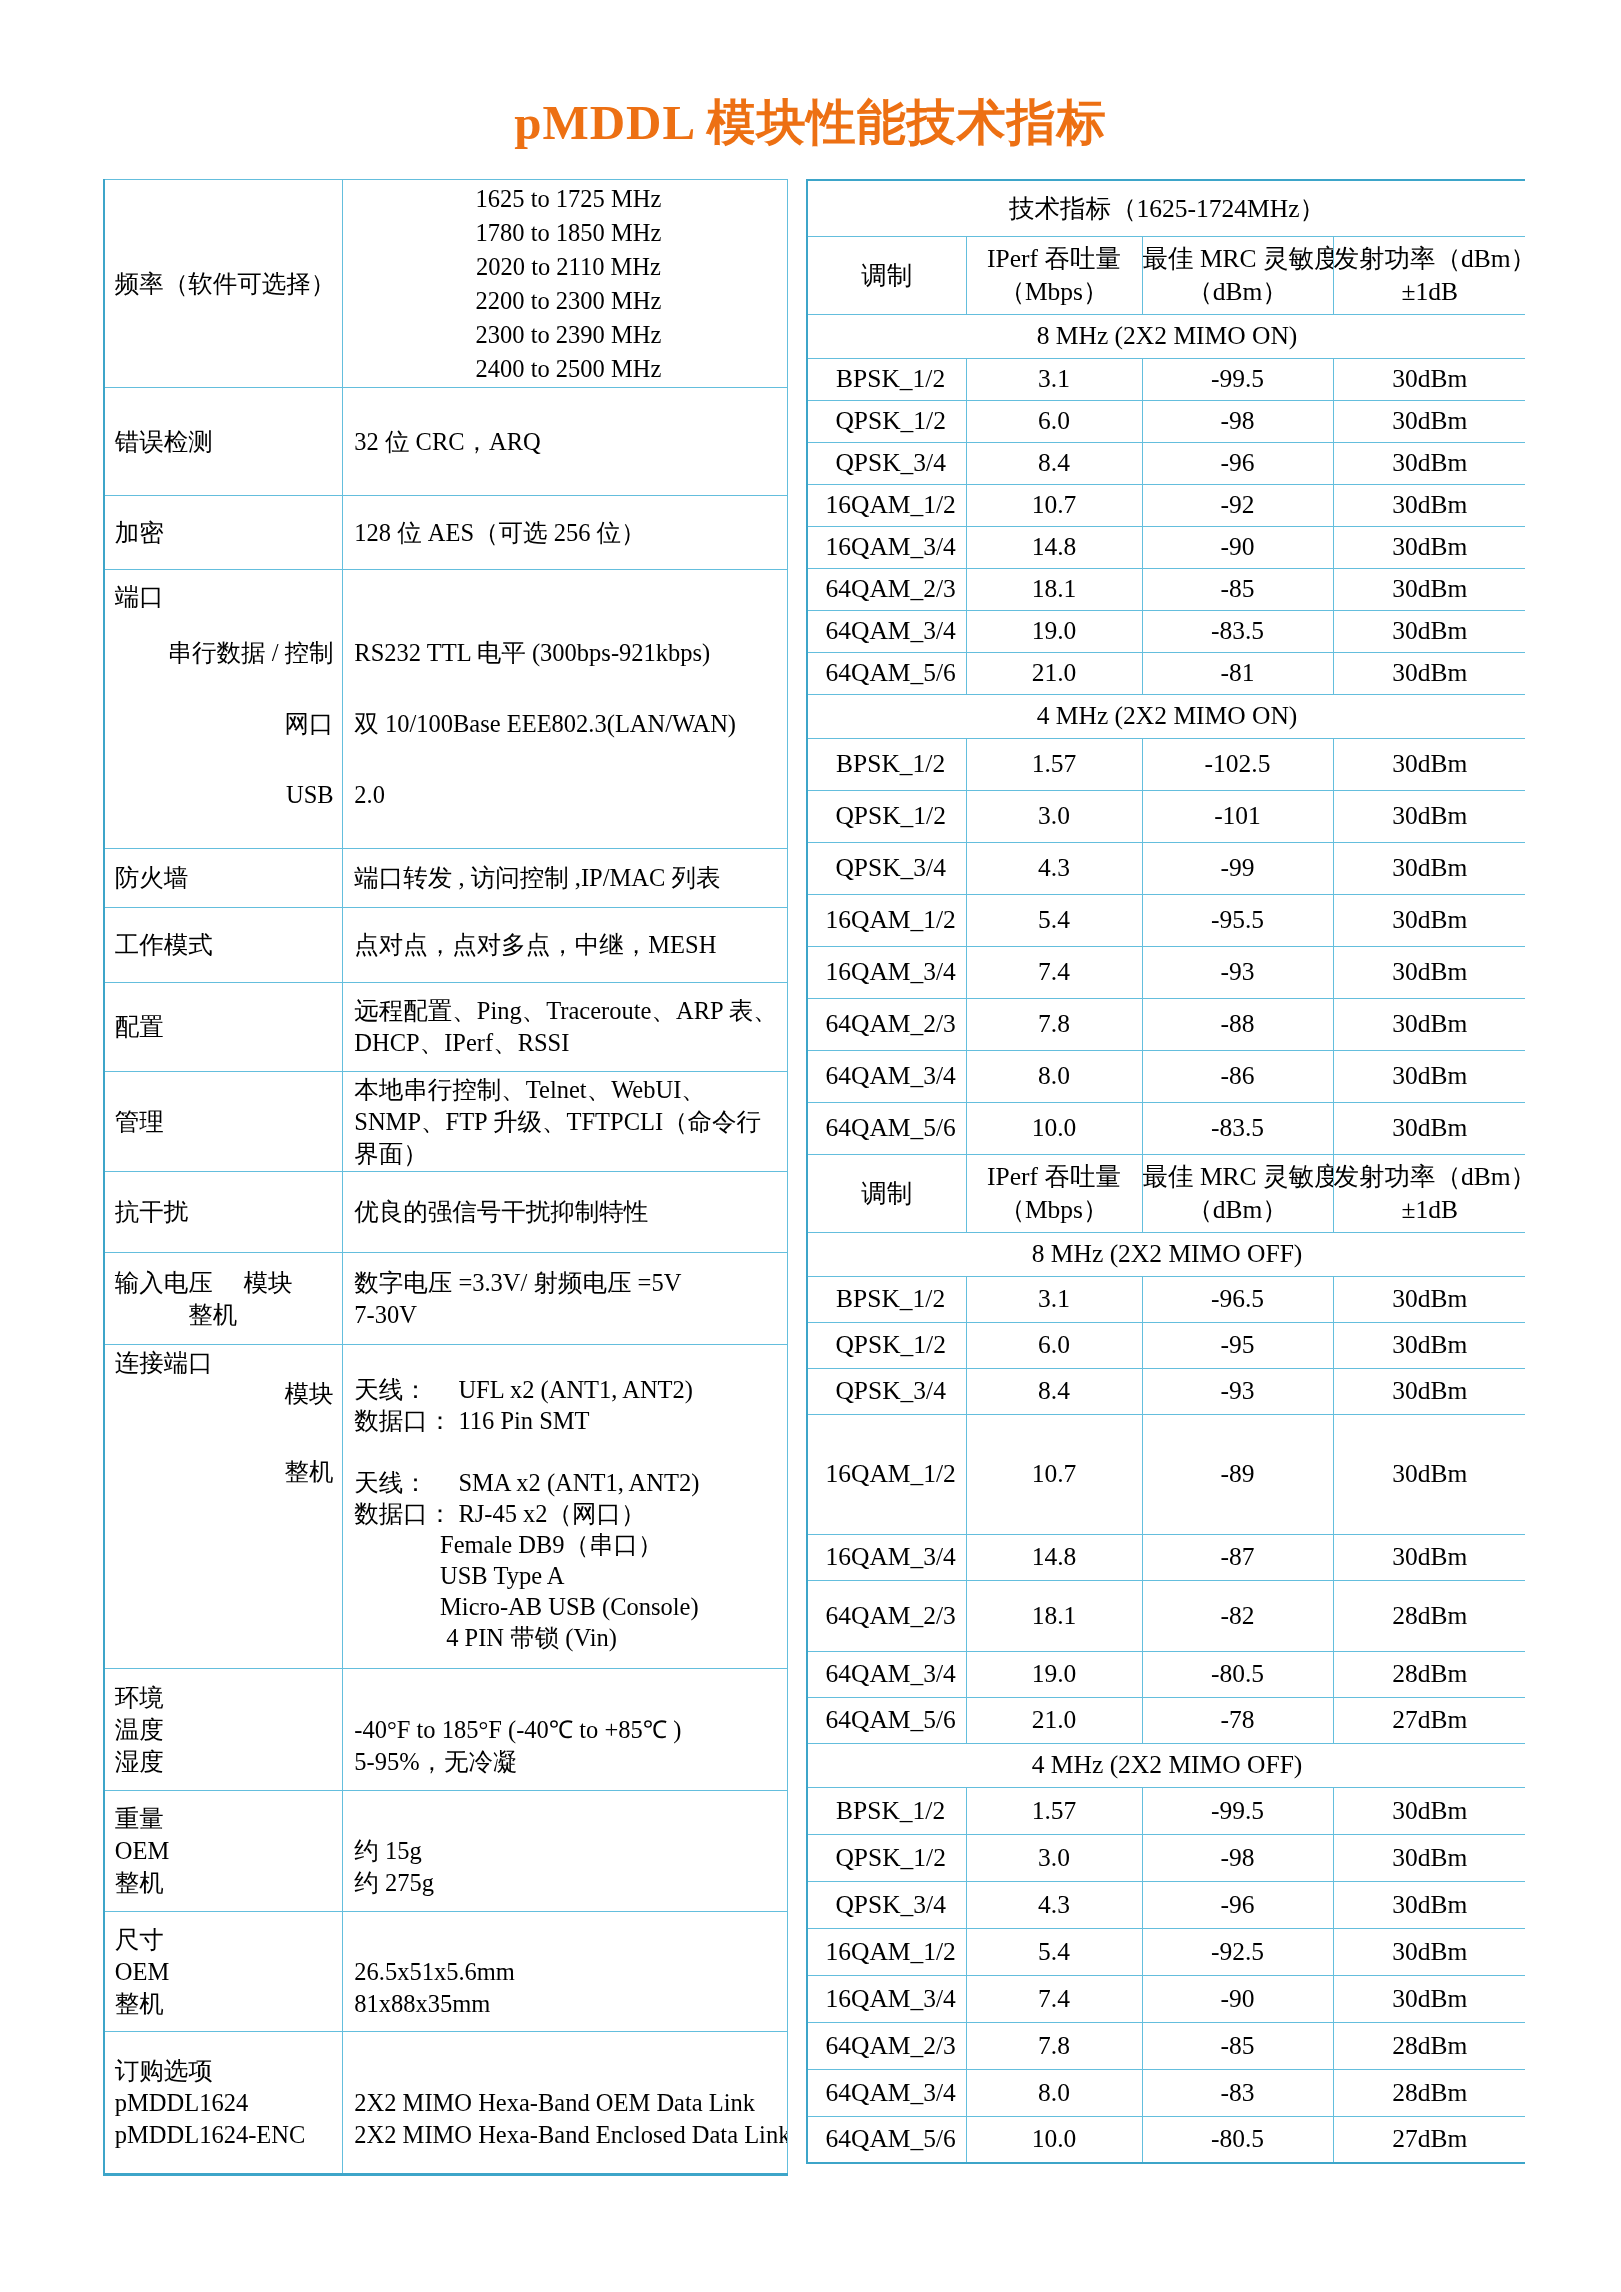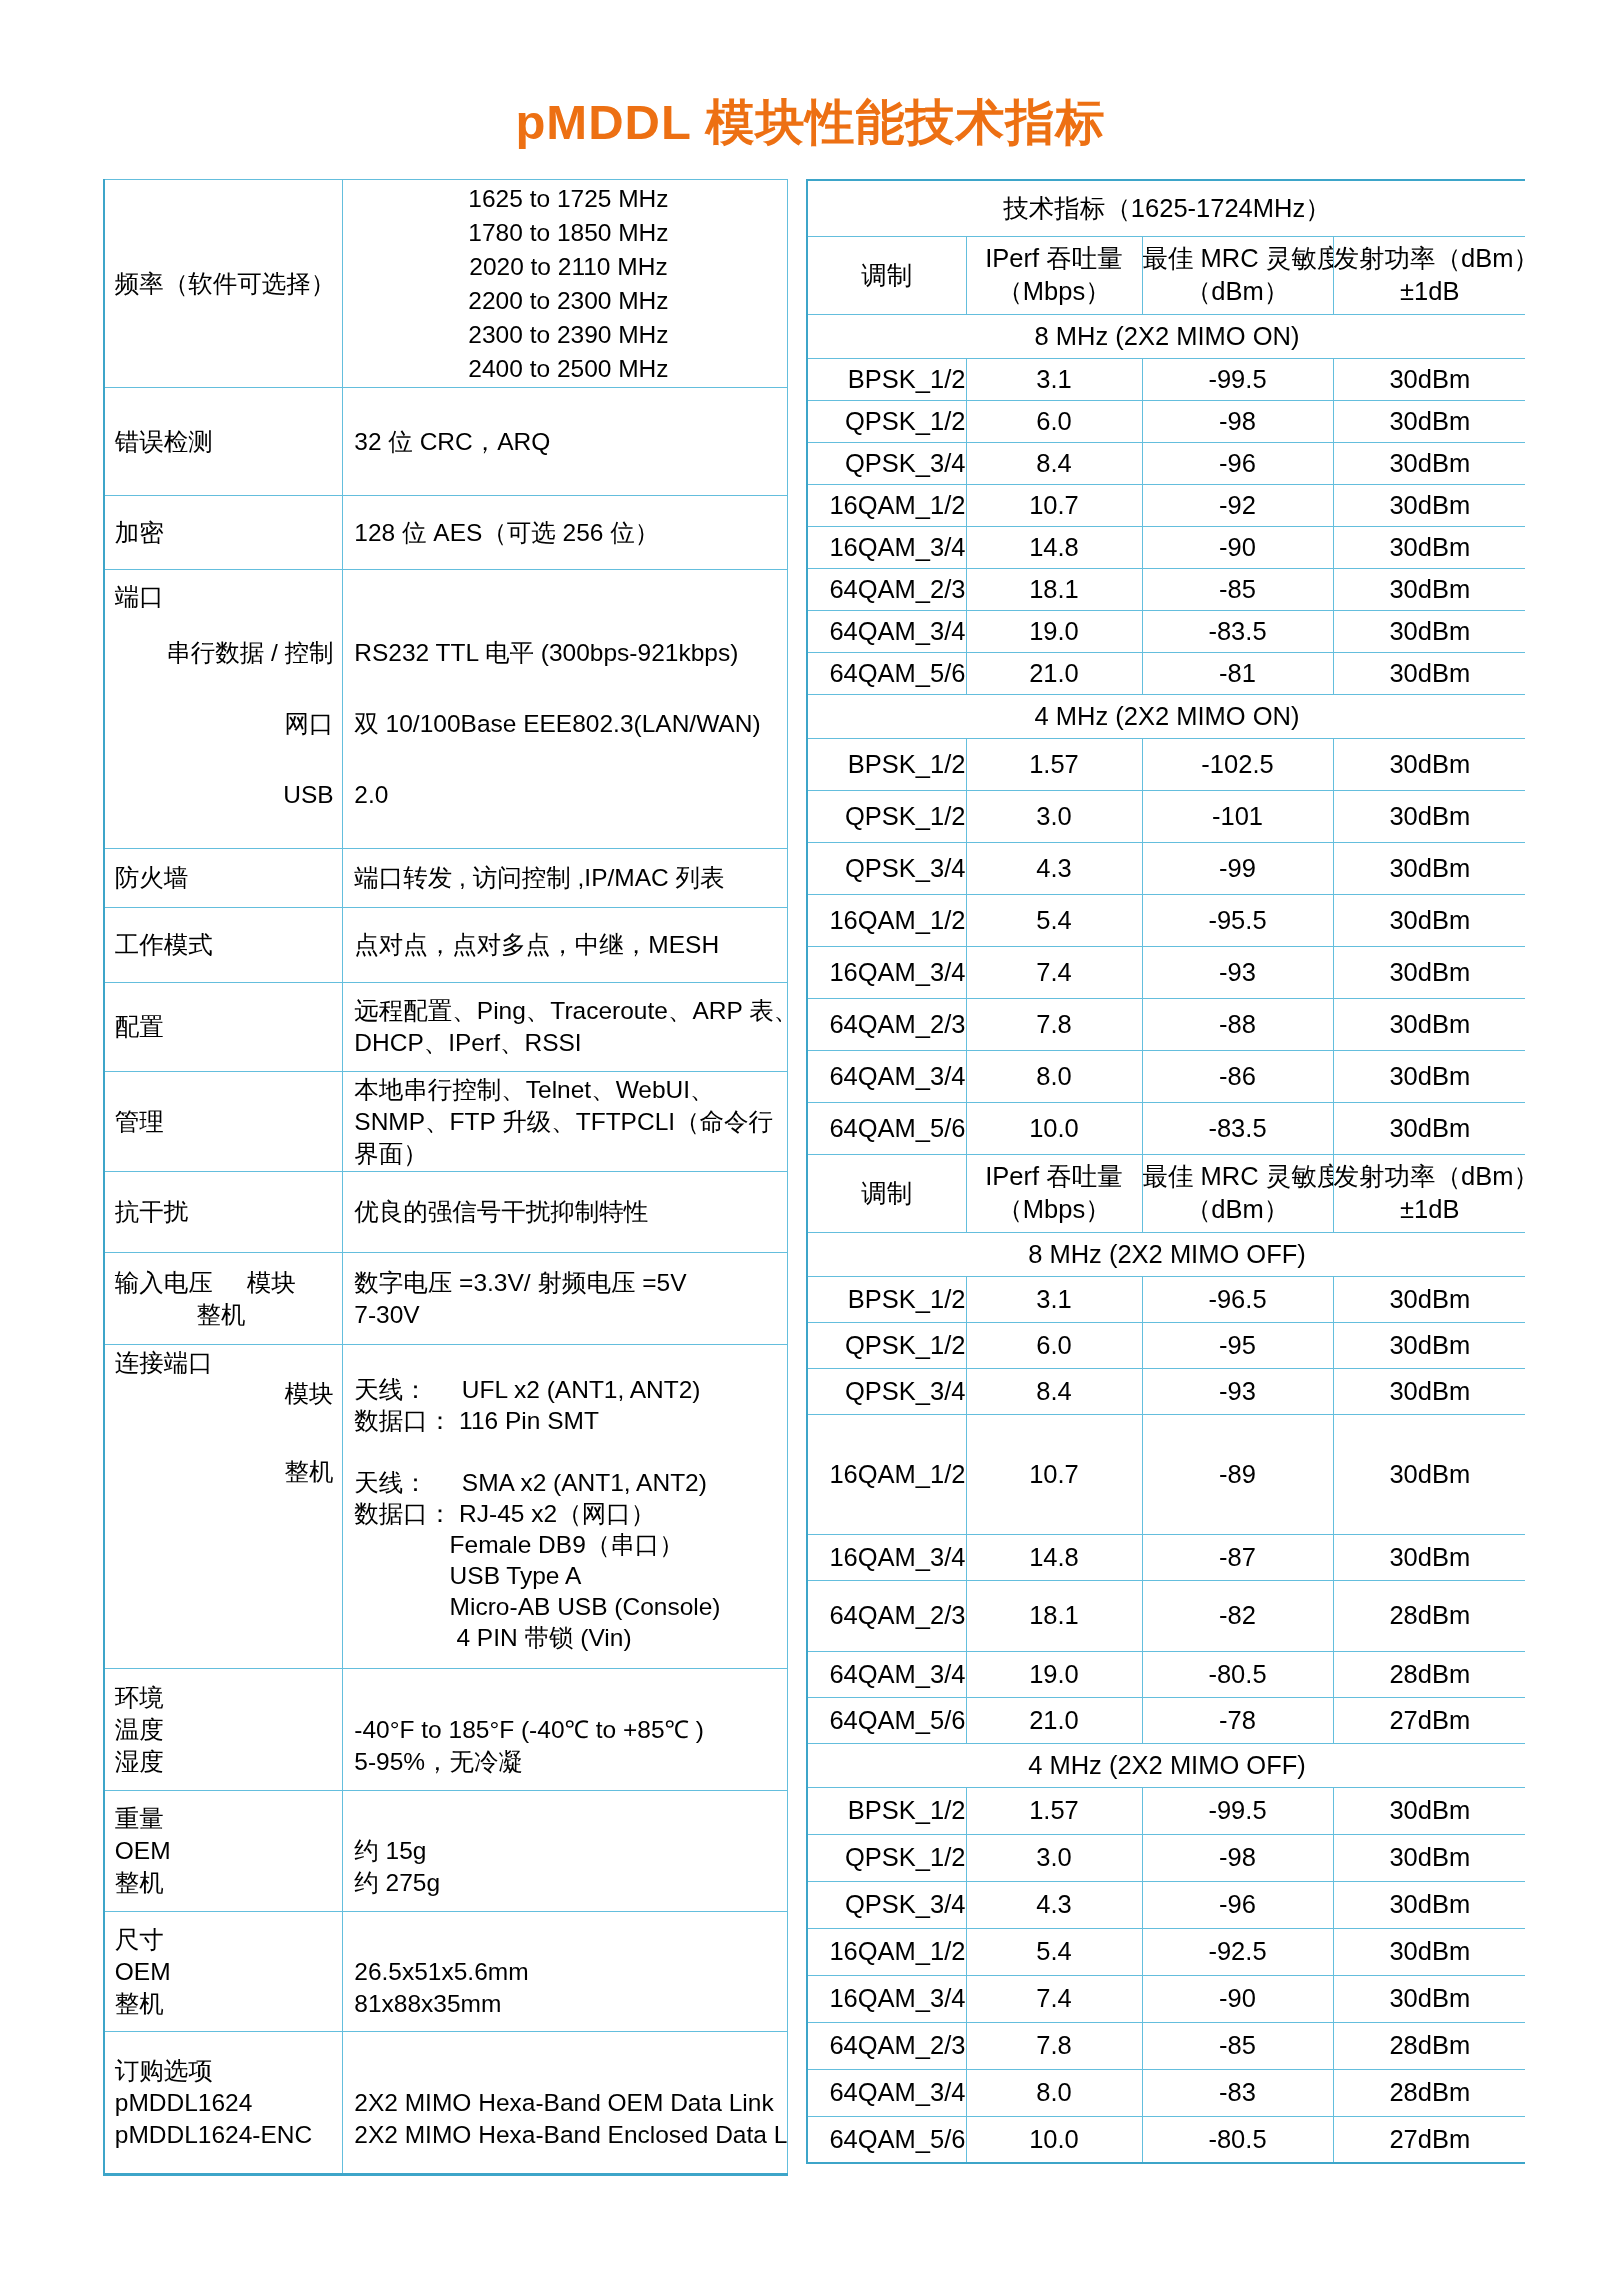--- a/index.html
+++ b/index.html
@@ -4,21 +4,21 @@
 <style>
   :root{
     --accent:#ED7013;
     --line:#64BEDD;
     --line-strong:#3DA5C9;
     --ink:#000000;
   }
   html,body{margin:0;padding:0;background:#ffffff;}
   #page{
     position:relative;width:1525px;height:2293px;background:#ffffff;
-    font-family:Liberation Sans, sans-serif;color:var(--ink);
+    font-family:Liberation Serif, serif;color:var(--ink);
     overflow:hidden;
   }
   #doc-title{
     position:absolute;top:90px;left:0;width:1621px;text-align:center;
     font-size:49px;font-weight:bold;color:var(--accent);letter-spacing:1px;
   }
   table{border-collapse:collapse;table-layout:fixed;}
   td{border:1px solid var(--line);padding:0;vertical-align:middle;overflow:hidden;}
   .line{white-space:pre;min-height:32px;line-height:32px;font-size:24.5px;}
   .align-right{text-align:right;padding-right:5.9px;}
@@ -60,21 +60,21 @@
   .lt tr:nth-child(11) td.lt-label{padding-top:2px;}
   .lt tr:nth-child(11) td.lt-value{padding-top:29px;margin-top:24px;}
   .lt tr:nth-child(11) .lt-label .line:nth-child(3){height:47px;min-height:47px;}
 
   
   #right-table{
     position:absolute;left:806px;top:179px;width:720px;
     border:2.9px solid var(--line-strong);
   }
   .rt td{text-align:center;font-size:25.5px;}
-  .rt td.mod-col{text-align:right;padding-left:7.8px;}
+  .rt td.mod-col{text-align:center;padding-left:7.8px;}
   .rt .line{min-height:33px;line-height:33px;font-size:25.5px;}
   .rt tr.title-row{height:56px;}
   .rt tr.colhead{height:78px;margin-top:22px;}
   .rt tr.sech{height:44px;}
   .rt tr.data.s0{height:42px;}
   .rt tr.data.s1{height:52px;}
   .rt tr.data.s2{height:46px;}
   .rt tr.data.s3{height:47px;}
   .rt tr.data.s2.r3{height:120px;}
   .rt tr.data.s2.r5{height:71px;}

